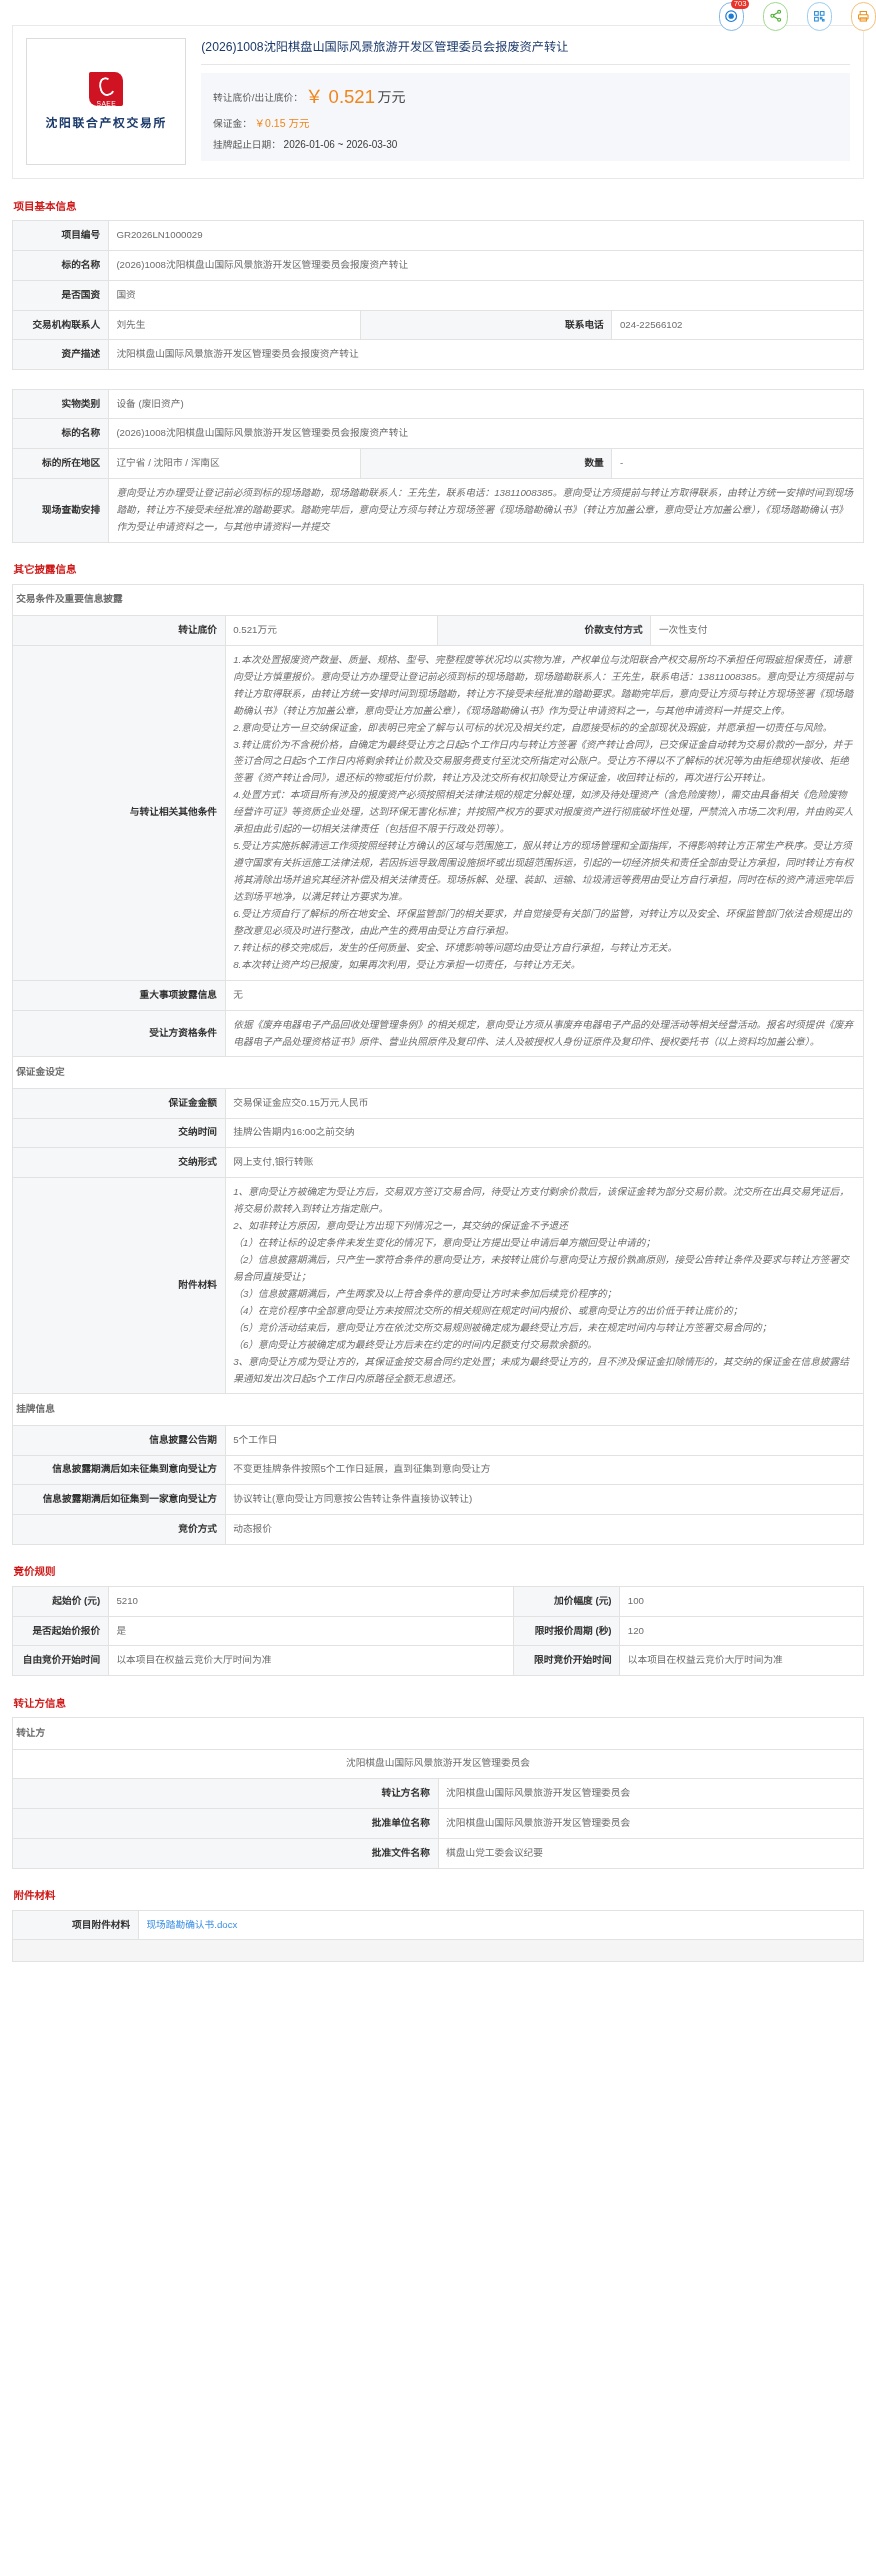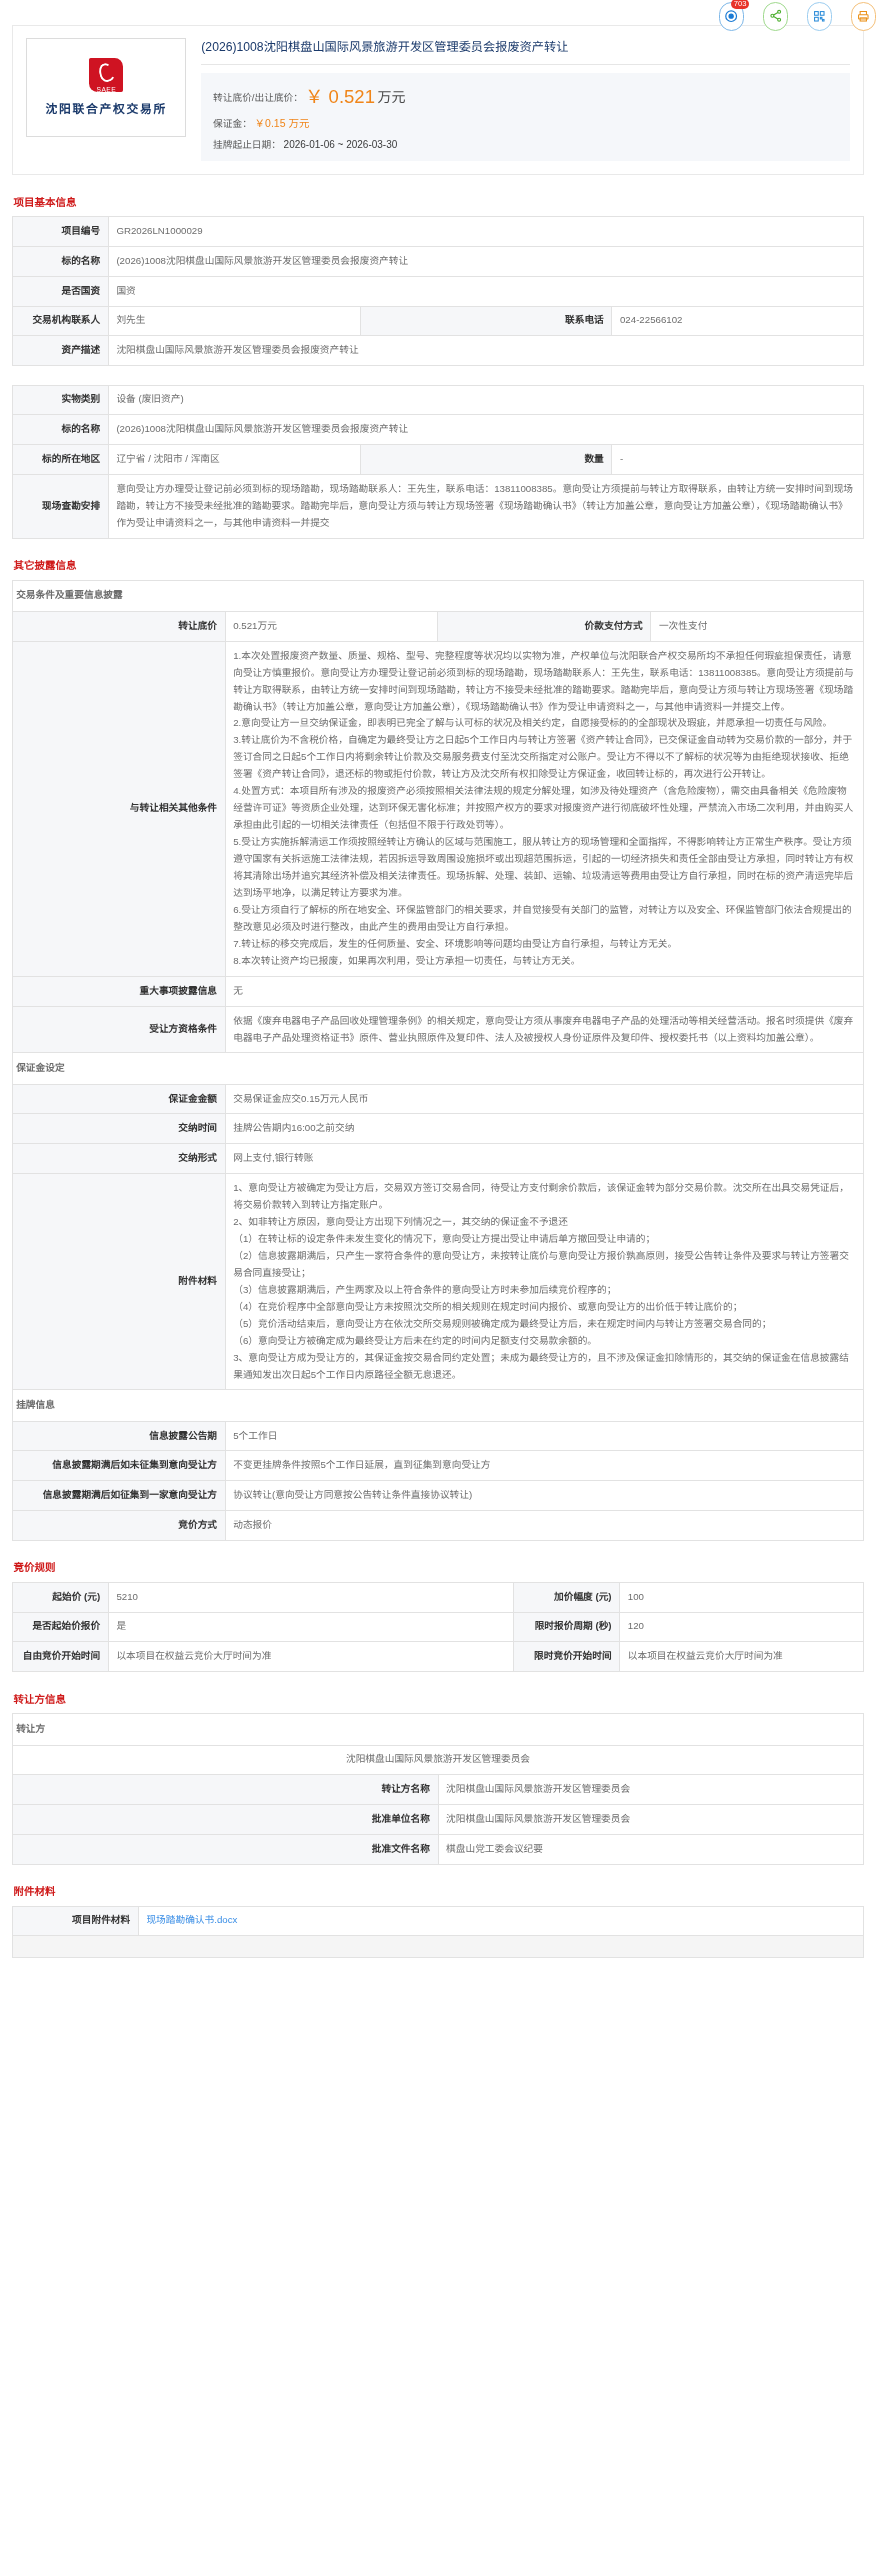--- a/index.html
+++ b/index.html
@@ -51,21 +51,21 @@
   .page { padding: 0; }
   .summary-card {
     margin: 25px 11.8px 0 11.8px;
     background: #ffffff;
     border: 0.8px solid #e9e9e9;
     display: flex;
     padding: 11.8px 13.5px 13.5px 13.5px;
     gap: 15px;
   }
   .thumb {
-    width: 160px; height: 99px;
+    width: 160px; height: 127px;
     border: 0.8px solid #dcdcdc;
     background: #fff;
     display: flex;
     flex-direction: column;
     align-items: center;
     justify-content: center;
     flex: 0 0 160px;
     padding: 5px;
   }
   .logo-mark {
@@ -174,20 +174,21 @@
     color: #333333;
     font-size: 10px;
     padding: 6.7px 3.4px !important;
   }
   .longtext {
     white-space: pre-line;
     line-height: 1.85;
     font-size: 9.5px;
     color: #6d6d6d;
     text-align: justify;
+    font-style: italic;
   }
   th.tall { line-height: 1.6; }
   .center-cell { text-align: center !important; color: #6d6d6d; }
   a.file-link {
     color: #3a8ee6;
     text-decoration: none;
     font-size: 9.7px;
     margin-top: 28px;
   }
   .foot-pad { height: 22px; background: #f5f5f5; margin: 0 11.8px; border:0.8px solid #e2e2e2; border-top:none; }

